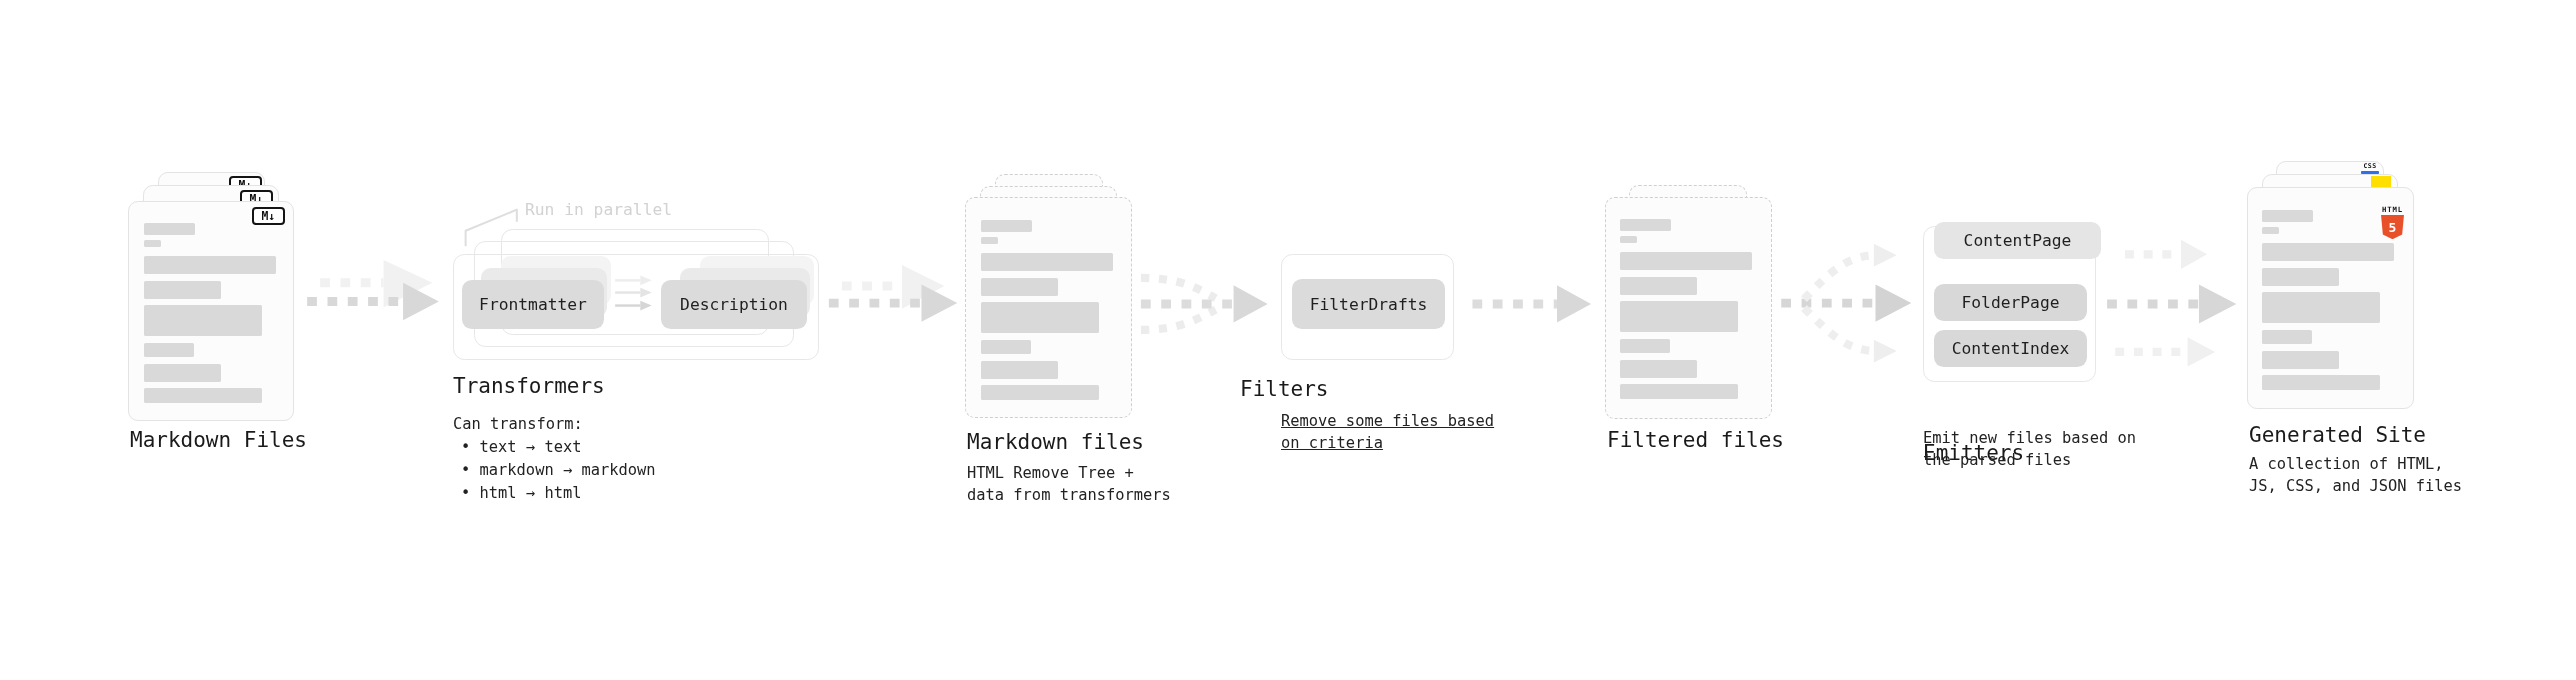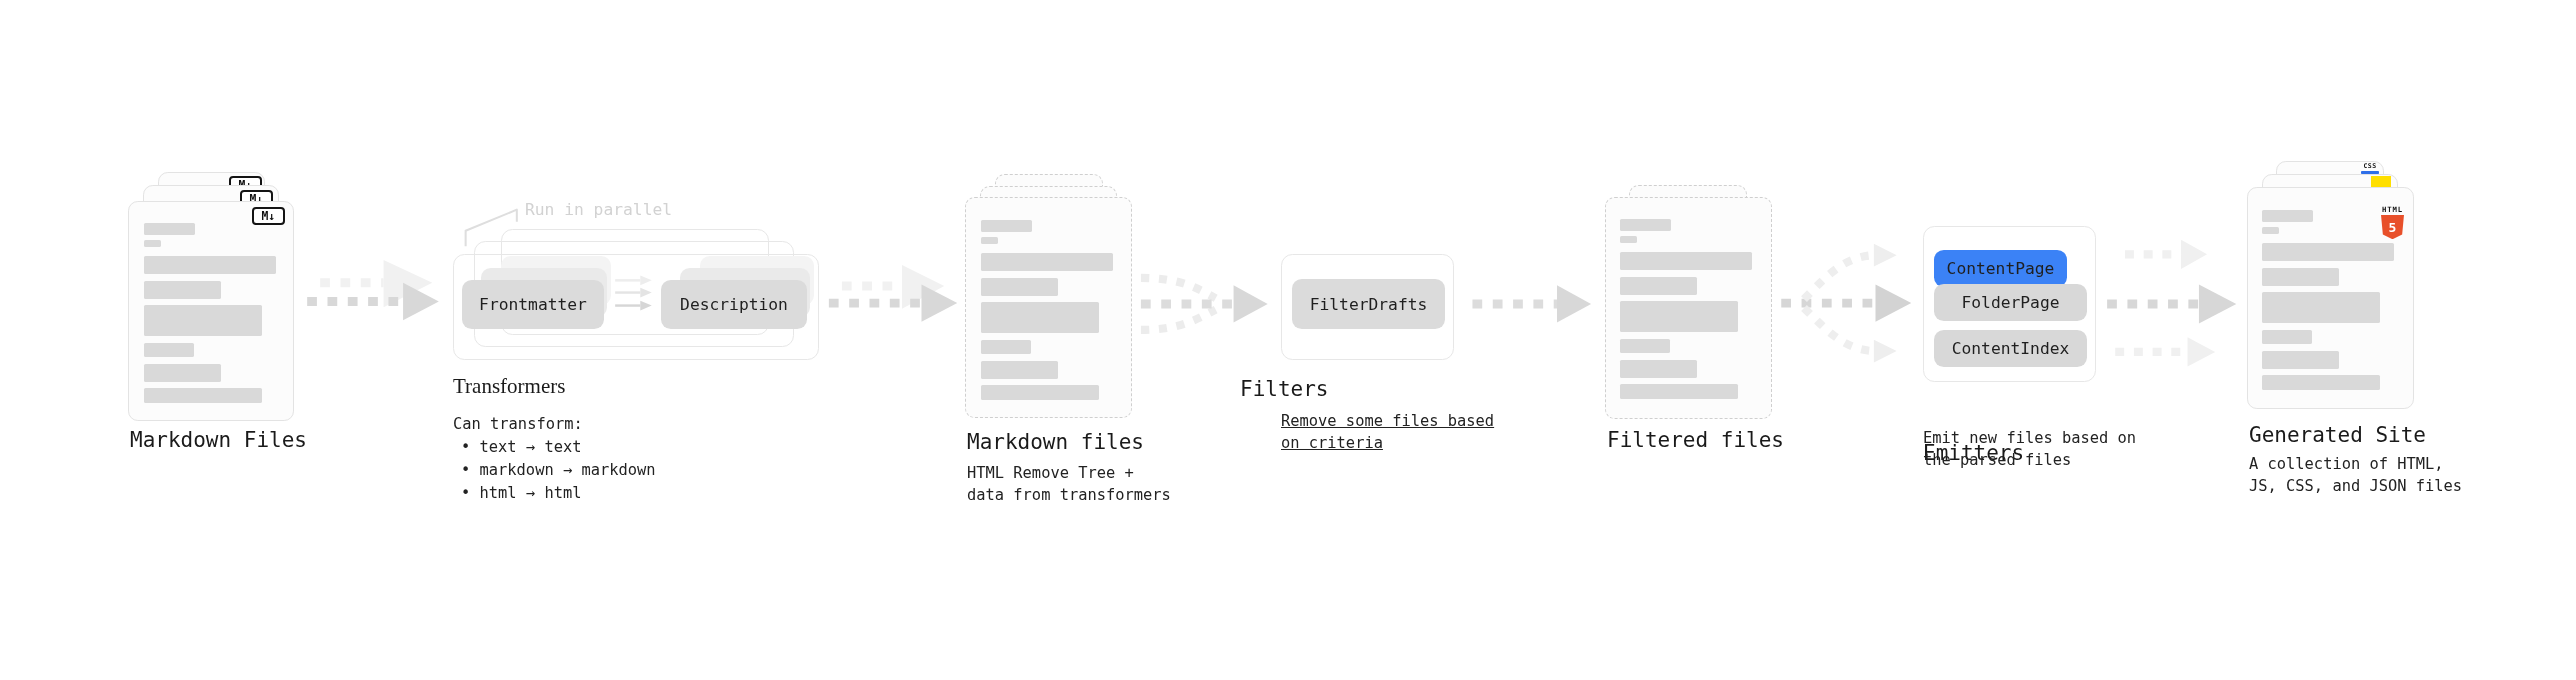--- a/index.html
+++ b/index.html
@@ -138,21 +138,21 @@
     <div class="annotation" style="left:525px;top:200px;">Run in parallel</div>
     <div class="obox" style="left:501px;top:229px;width:268px;height:106px;"></div>
     <div class="obox" style="left:474px;top:241px;width:320px;height:106px;"></div>
     <div class="obox" style="left:453px;top:254px;width:366px;height:106px;"></div>
     <div class="ghost g2" style="left:501px;top:256px;width:110px;height:49px;"></div>
     <div class="ghost g1" style="left:481px;top:268px;width:126px;height:49px;"></div>
     <div class="pill" style="left:462px;top:280px;width:142px;height:49px;">Frontmatter</div>
     <div class="ghost g2" style="left:700px;top:256px;width:114px;height:49px;"></div>
     <div class="ghost g1" style="left:680px;top:268px;width:130px;height:49px;"></div>
     <div class="pill" style="left:661px;top:280px;width:146px;height:49px;">Description</div>
-    <div class="title" style="left:453px;top:374px;font-family:Liberation Serif, serif;">Transformers</div>
+    <div class="title" style="left:453px;top:374px;">Transformers</div>
     <div class="desc" style="left:453px;top:413px;">Can transform:</div>
     <div class="bullets" style="left:461px;top:436px;">
       <div>• text → text</div>
       <div>• markdown → markdown</div>
       <div>• html → html</div>
     </div>
   </div>
 
   <div class="node">
     <div class="card dashed" style="left:995px;top:174px;width:108px;height:221px;"></div>
@@ -192,21 +192,21 @@
       <div class="bar" style="width:118px;height:31px;"></div>
       <div class="bar" style="width:50px;height:14.6px;"></div>
       <div class="bar" style="width:77px;height:18px;"></div>
       <div class="bar" style="width:118px;height:14.6px;"></div>
     </div>
     <div class="title" style="left:1607px;top:428px;text-align:right;">Filtered files</div>
   </div>
 
   <div class="node">
     <div class="obox" style="left:1923px;top:226px;width:173px;height:156px;"></div>
-    <div class="pill" style="left:1934px;top:250px;width:133px;height:37px;background:#3b82f6;">ContentPage</div>
+    <div class="pill" style="left:1934px;top:222px;width:167px;height:37px;background:#e5e5e5;">ContentPage</div>
     <div class="pill" style="left:1934px;top:284px;width:153px;height:37px;background:#d8d8d8;">FolderPage</div>
     <div class="pill" style="left:1934px;top:330px;width:153px;height:37px;background:#d8d8d8;">ContentIndex</div>
     <div class="title" style="left:1923px;top:393px;margin-top:48px;">Emitters</div>
     <div class="desc" style="left:1923px;top:427px;">Emit new files based on
 the parsed files</div>
   </div>
 
   <div class="node">
     <div class="card" style="left:2276px;top:161px;width:108px;height:222px;"></div>
     <div class="css-icon" style="left:2361px;top:163px;">

